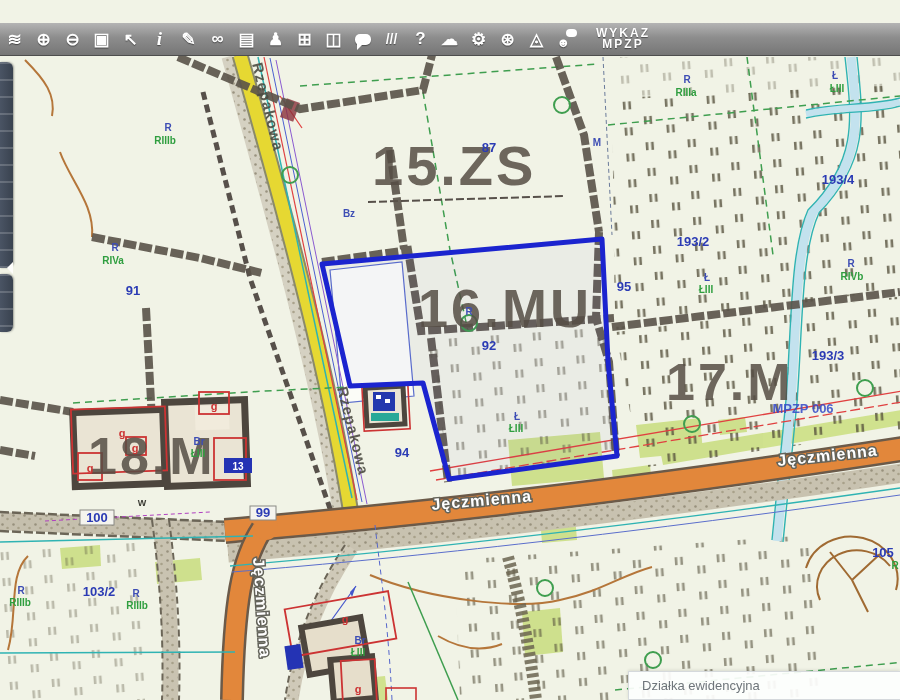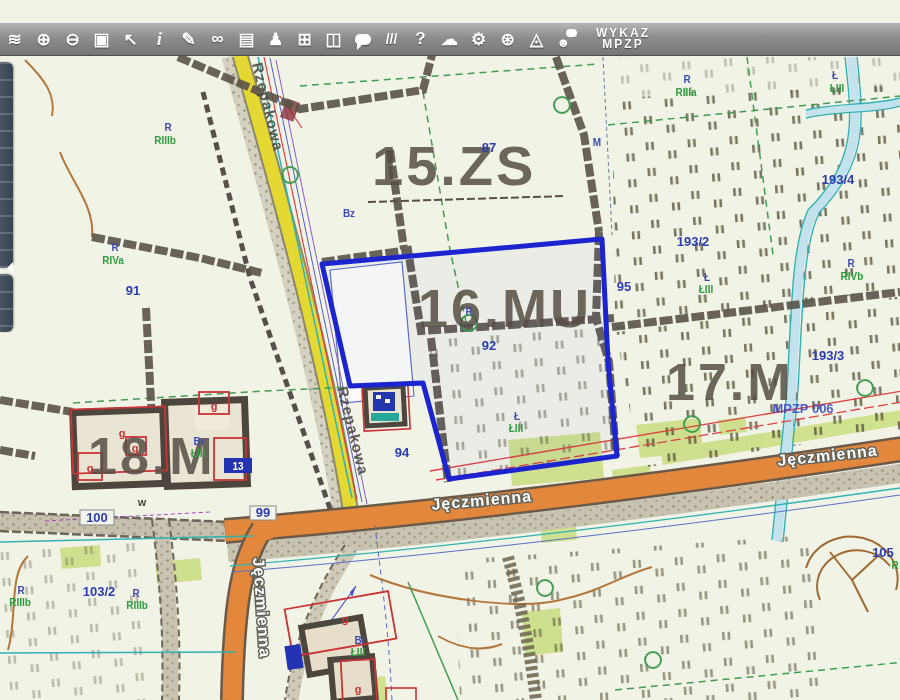--- a/index.html
+++ b/index.html
@@ -358,14 +358,17 @@
     </div>
     <div id="wykaz">
       <div>WYKAZ</div>
       <div>MPZP</div>
     </div>
   </div>
 
   <div class="stab" id="stab1"></div>
   <div class="stab" id="stab2"></div>
 
+  <div id="tooltip">
+    <span>Działka ewidencyjna</span>
+  </div>
 
 </div>
 
 </body></html>

